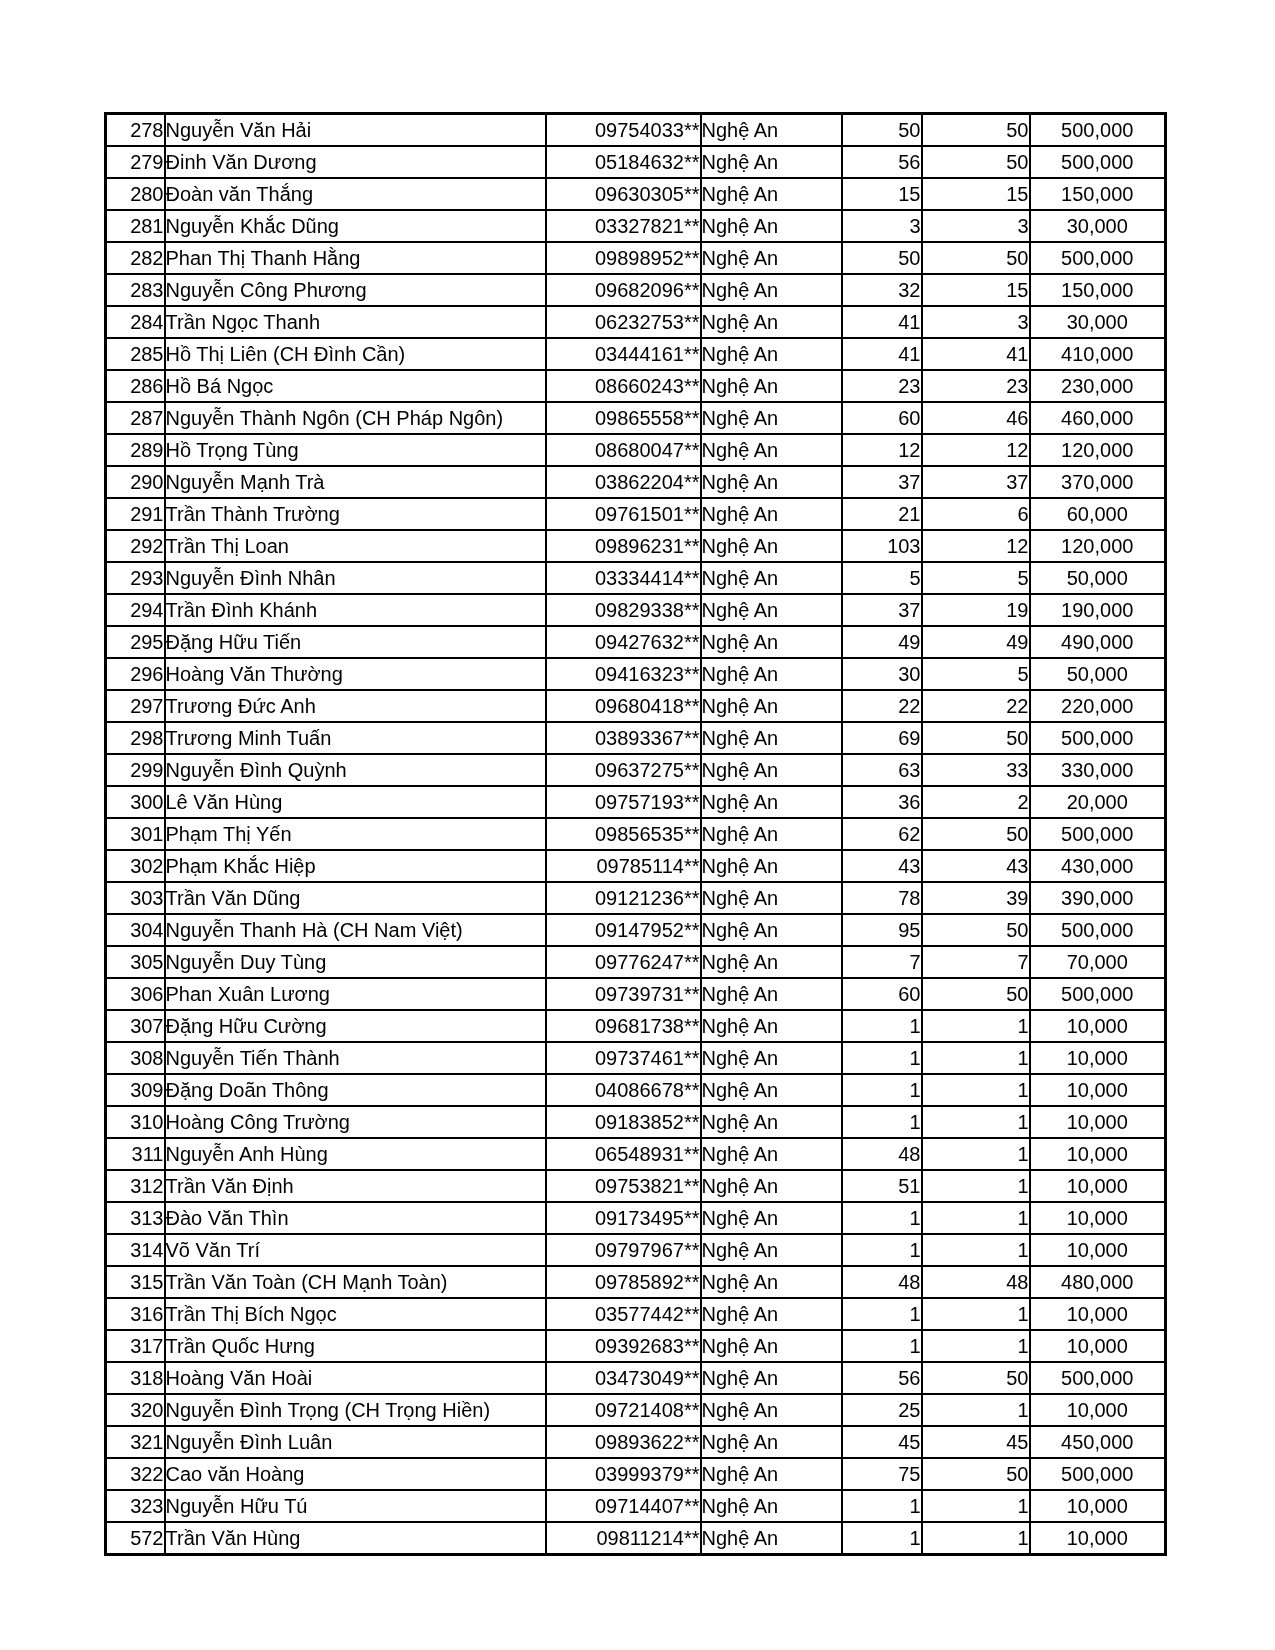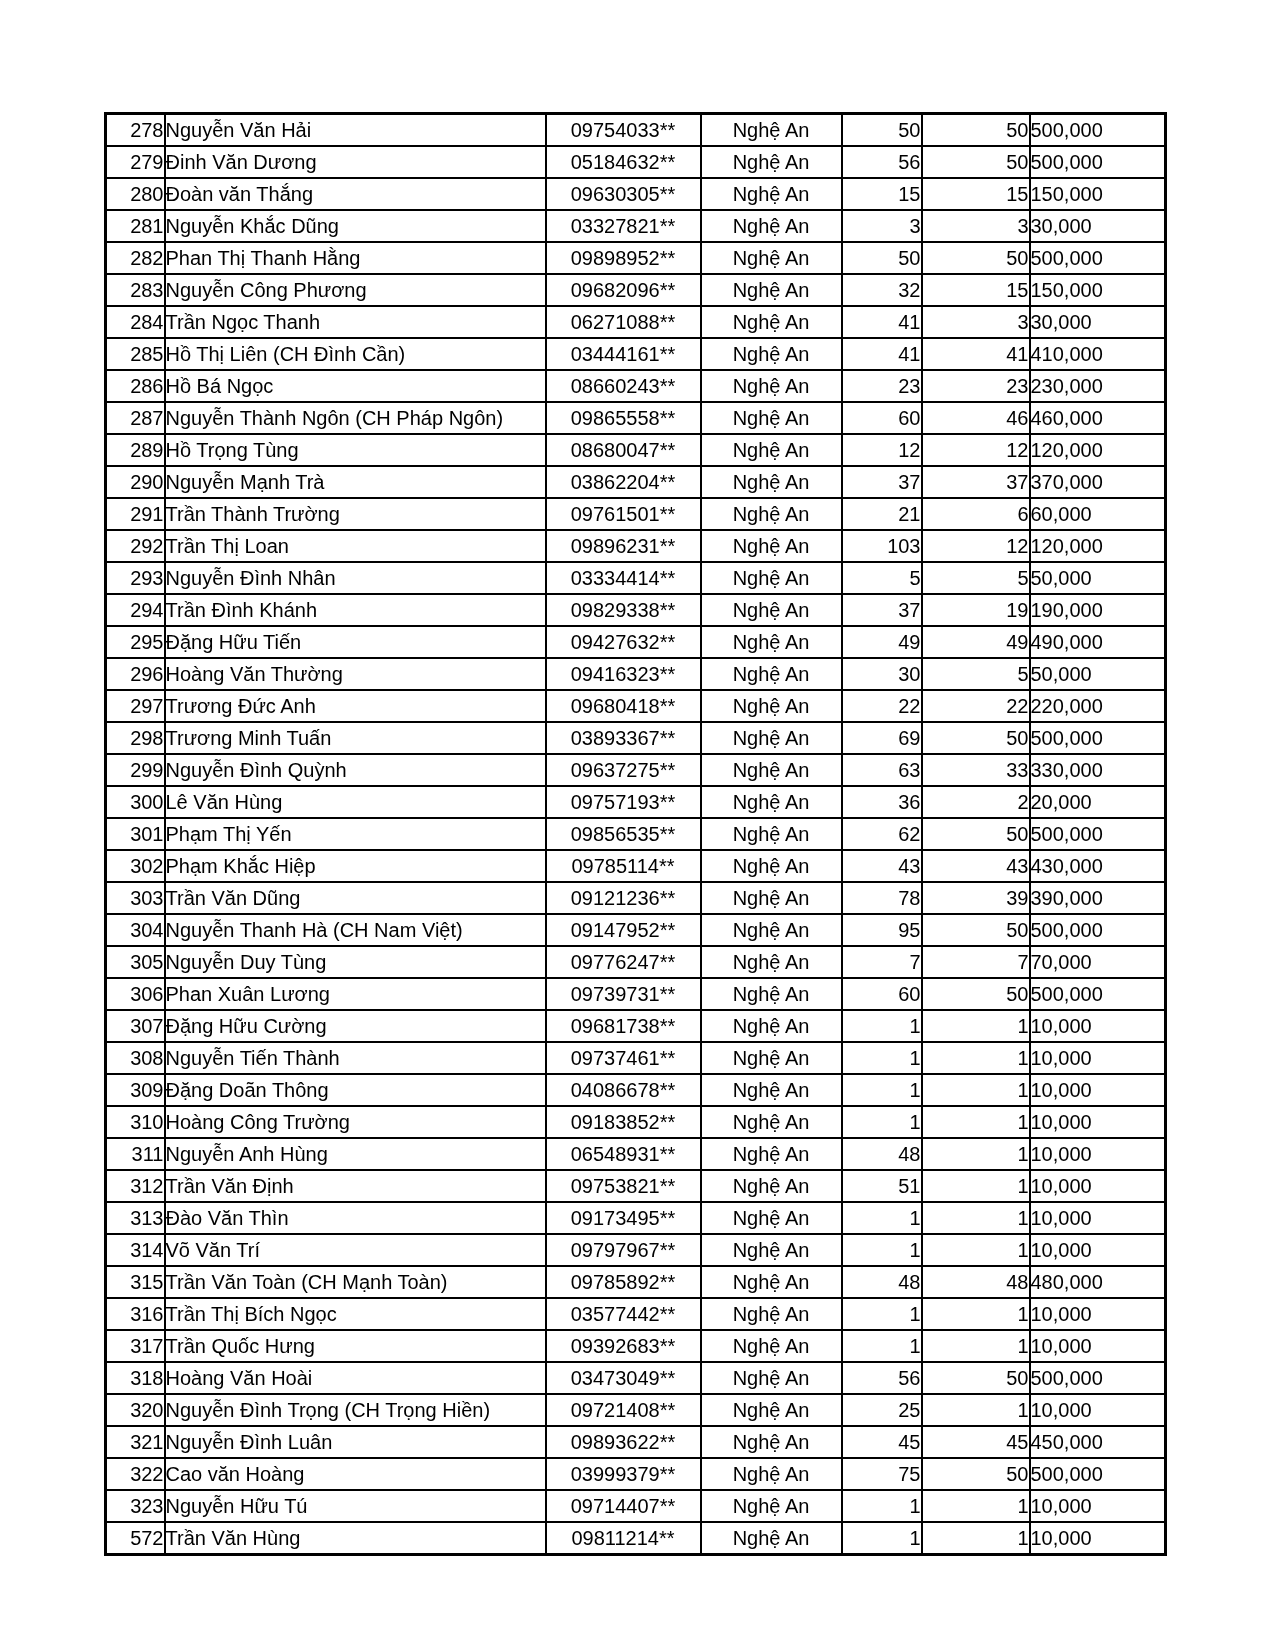--- a/index.html
+++ b/index.html
@@ -32,25 +32,25 @@
     height: 30px;
     padding: 0;
     font-size: 20px;
     color: #000000;
     vertical-align: middle;
     overflow: hidden;
     white-space: nowrap;
   }
   td.c-stt  { text-align: right;  padding-right: 5px; }
   td.c-name { text-align: left;   padding-left: 6px; white-space: pre; margin-top: 7px; }
-  td.c-phone{ text-align: center;   padding-left: 7px; }
-  td.c-prov { text-align: center; }
+  td.c-phone{ text-align: right;   padding-left: 7px; }
+  td.c-prov { }
   td.c-q1   { text-align: right;  padding-right: 9px; }
   td.c-q2   { text-align: right;  padding-right: 9px; }
-  td.c-amt  { text-align: left;  padding-right: 9px; }
+  td.c-amt  { text-align: center;  padding-right: 9px; }
   td.dash   { padding-right: 37px; }
 </style>
 </head>
 <body>
 
 <div class="page">
   <table class="ledger">
     <colgroup>
       <col style="width:59px">
       <col style="width:381px">
@@ -111,21 +111,21 @@
           <td class="c-name">Nguyễn Công Phương</td>
           <td class="c-phone">09682096**</td>
           <td class="c-prov">Nghệ An</td>
           <td class="c-q1">32</td>
           <td class="c-q2">15</td>
           <td class="c-amt">150,000</td>
         </tr>
         <tr>
           <td class="c-stt">284</td>
           <td class="c-name">Trần  Ngọc Thanh</td>
-          <td class="c-phone">06271088**</td>
+          <td class="c-phone">06232753**</td>
           <td class="c-prov">Nghệ An</td>
           <td class="c-q1">41</td>
           <td class="c-q2">3</td>
           <td class="c-amt">30,000</td>
         </tr>
         <tr>
           <td class="c-stt">285</td>
           <td class="c-name">Hồ Thị Liên (CH Đình Cần)</td>
           <td class="c-phone">03444161**</td>
           <td class="c-prov">Nghệ An</td>

